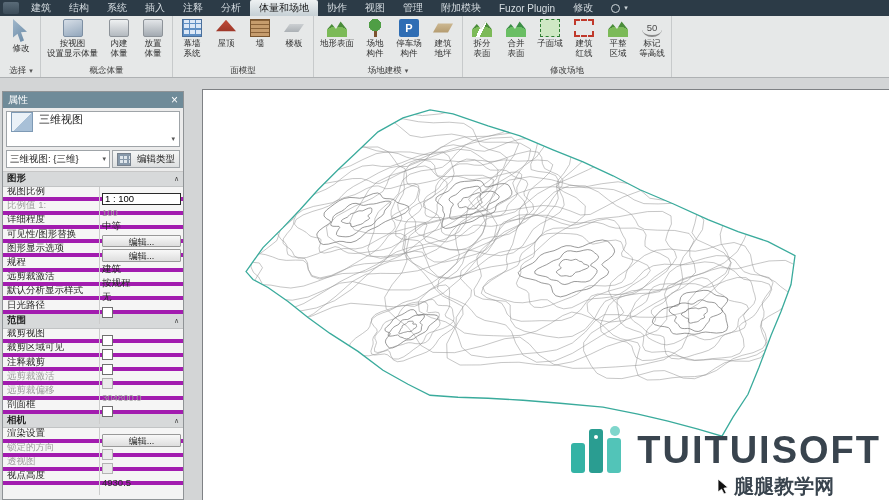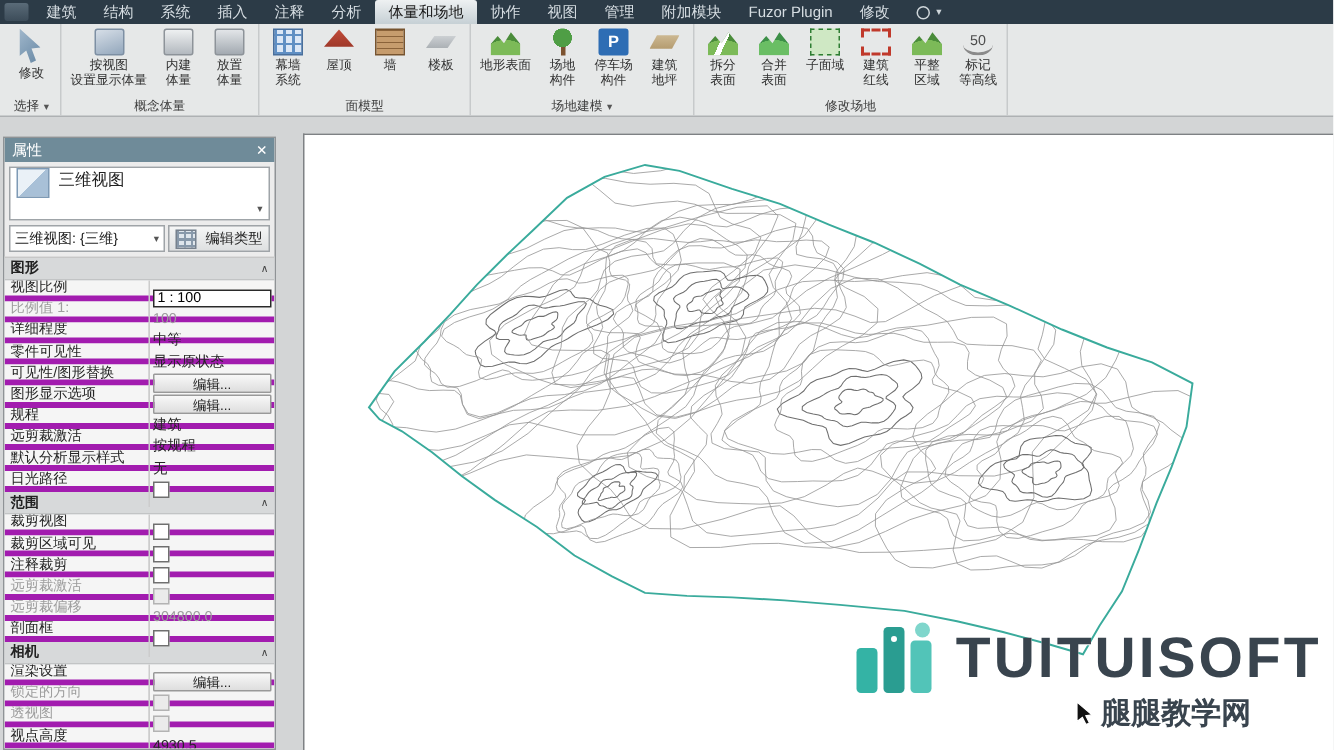--- a/index.html
+++ b/index.html
@@ -76,21 +76,21 @@
 .pedit{flex:1;height:12.5px;font-size:9px;background:linear-gradient(#f8f8f8,#dedede);border:1px solid #999;border-radius:1px;color:#222;font-family:inherit}
 .pcheck{width:11px;height:11px;background:#fff;border:1px solid #6f6f6f}
 .prow.dis .plab,.prow.dis .ptext{color:#9d9d9d}
 .prow.dis .pcheck{background:#ebebeb;border-color:#b3b3b3}
 
 
 .canvas{flex:1;margin-top:11px;background:#fff;border:1px solid #7e8184;border-right:none;border-bottom:none;position:relative;overflow:hidden}
 #terrain{position:absolute;inset:0;width:100%;height:100%}
 
 
-.watermark{position:absolute;right:8px;bottom:11px;display:flex;flex-direction:column;align-items:flex-start}
+.watermark{position:absolute;right:8px;bottom:0;display:flex;flex-direction:column;align-items:flex-start}
 .wm-row{display:flex;align-items:center;gap:8px}
 .wm-brand{font-size:38px;font-weight:bold;letter-spacing:2px;color:#39444e;text-shadow:0 1px 0 #fff}
 .wm-sub{margin-left:150px;margin-top:-6px;display:flex;align-items:center;gap:4px;font-size:20px;font-weight:bold;color:#39444e}
 </style>
 </head>
 <body>
 
 <div id="app">
 
   <div class="tabbar">
@@ -312,26 +312,20 @@
             <div class="prow dis">
               <div class="plab">比例值  1:</div>
               <div class="pval">
                 <span class="ptext">100</span>
               </div>
             </div>
             <div class="prow">
               <div class="plab">详细程度</div>
               <div class="pval">
                 <span class="ptext">中等</span>
-              </div>
-            </div>
-            <div class="prow">
-              <div class="plab">零件可见性</div>
-              <div class="pval">
-                <span class="ptext">显示原状态</span>
               </div>
             </div>
             <div class="prow">
               <div class="plab">可见性/图形替换</div>
               <div class="pval">
                 <button class="pedit">编辑...</button>
               </div>
             </div>
             <div class="prow">
               <div class="plab">图形显示选项</div>

